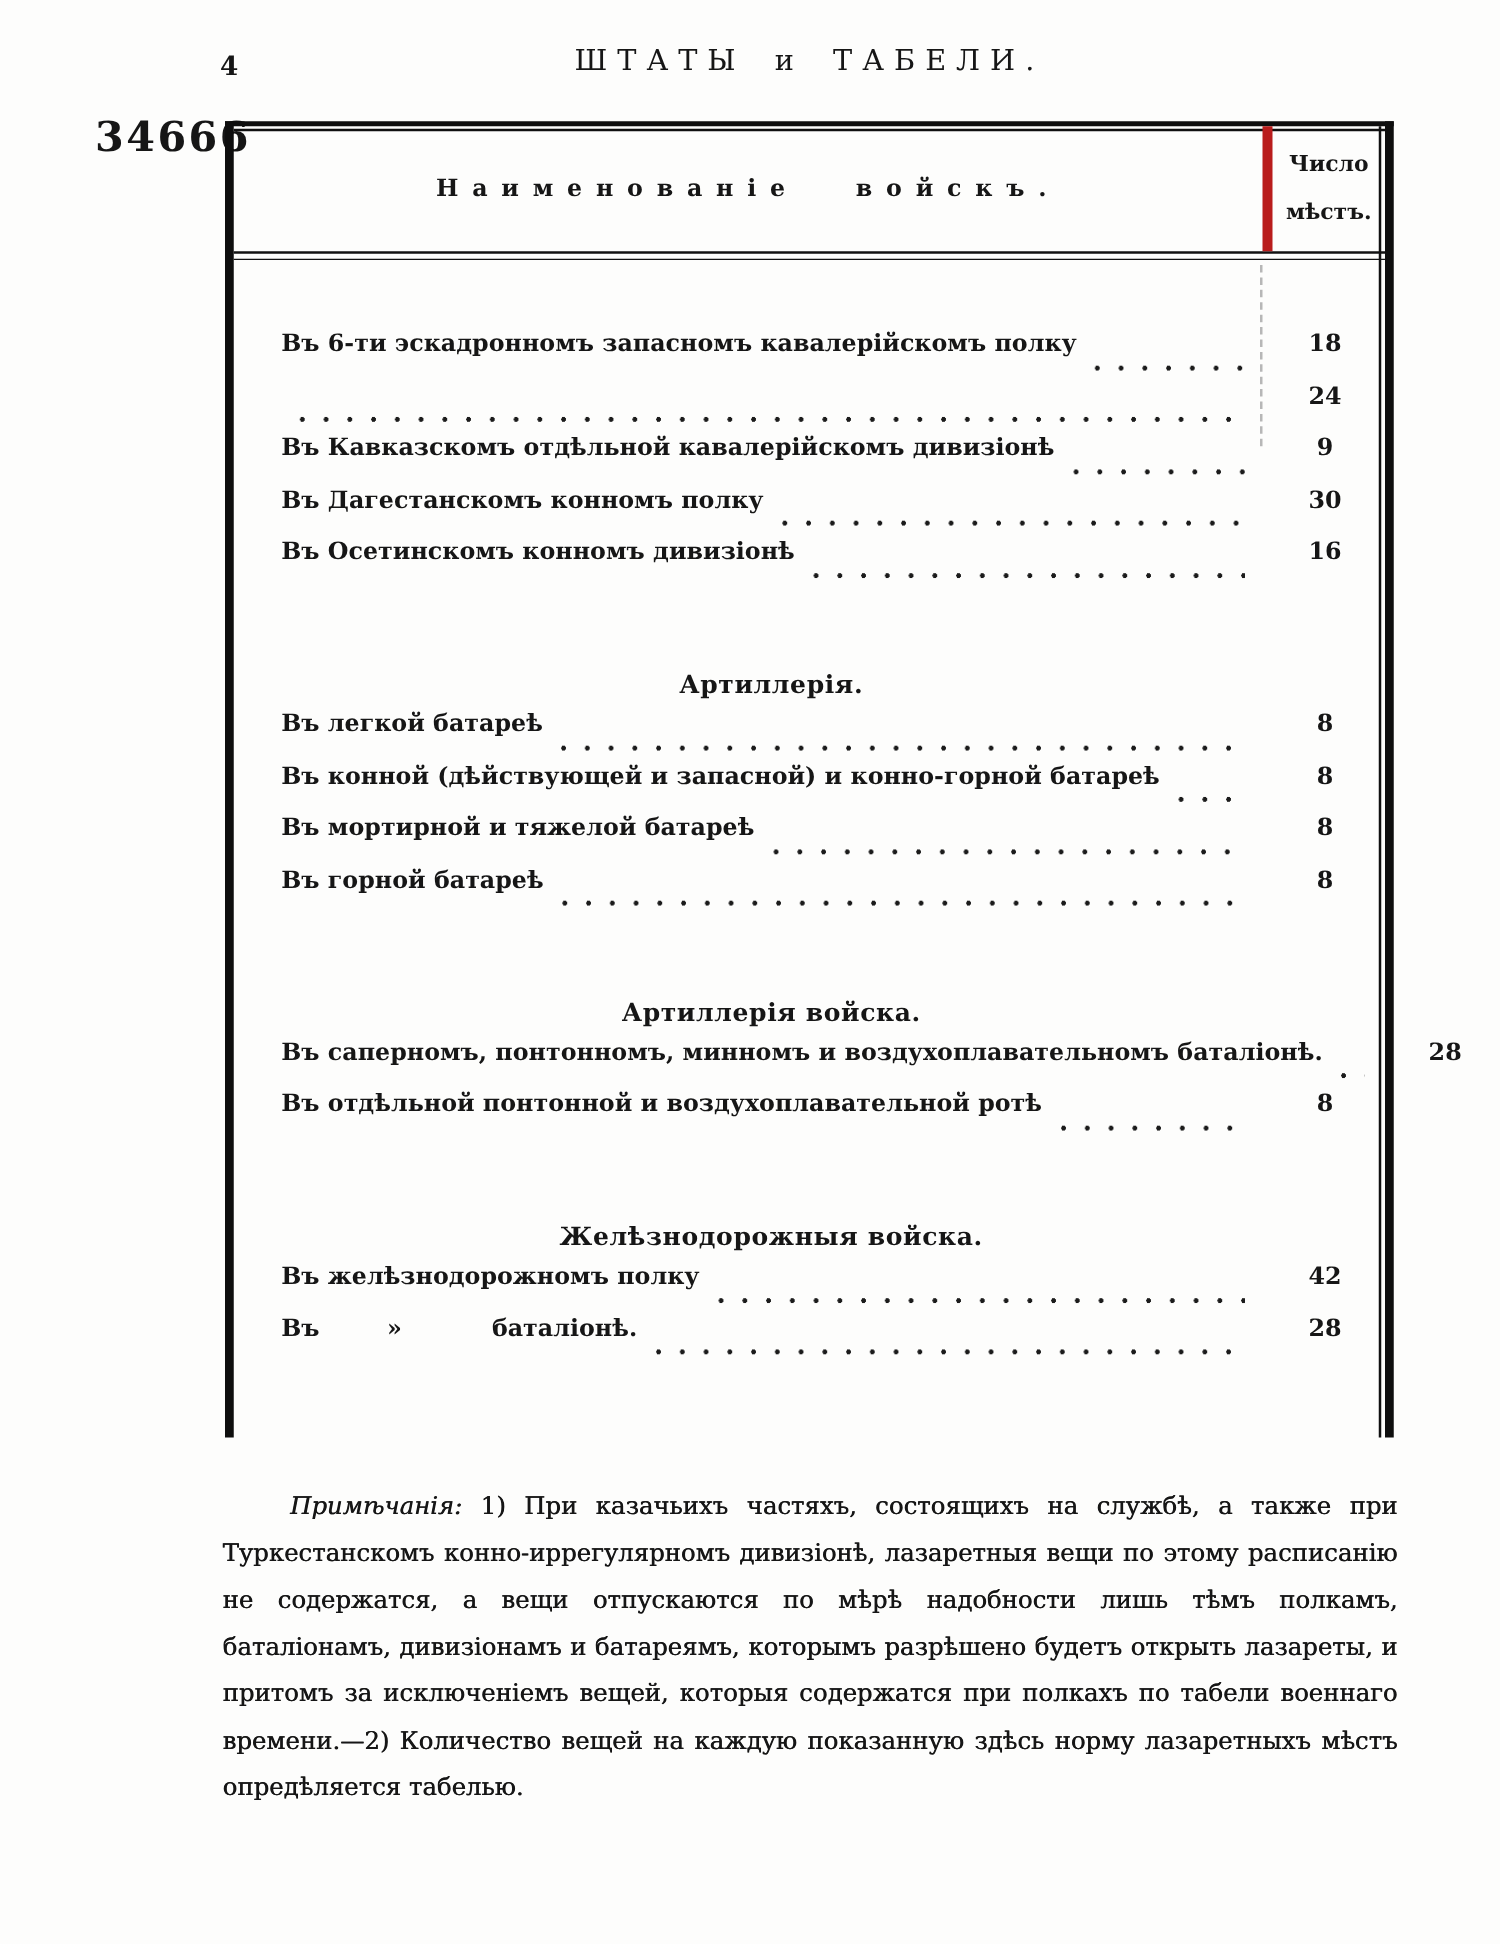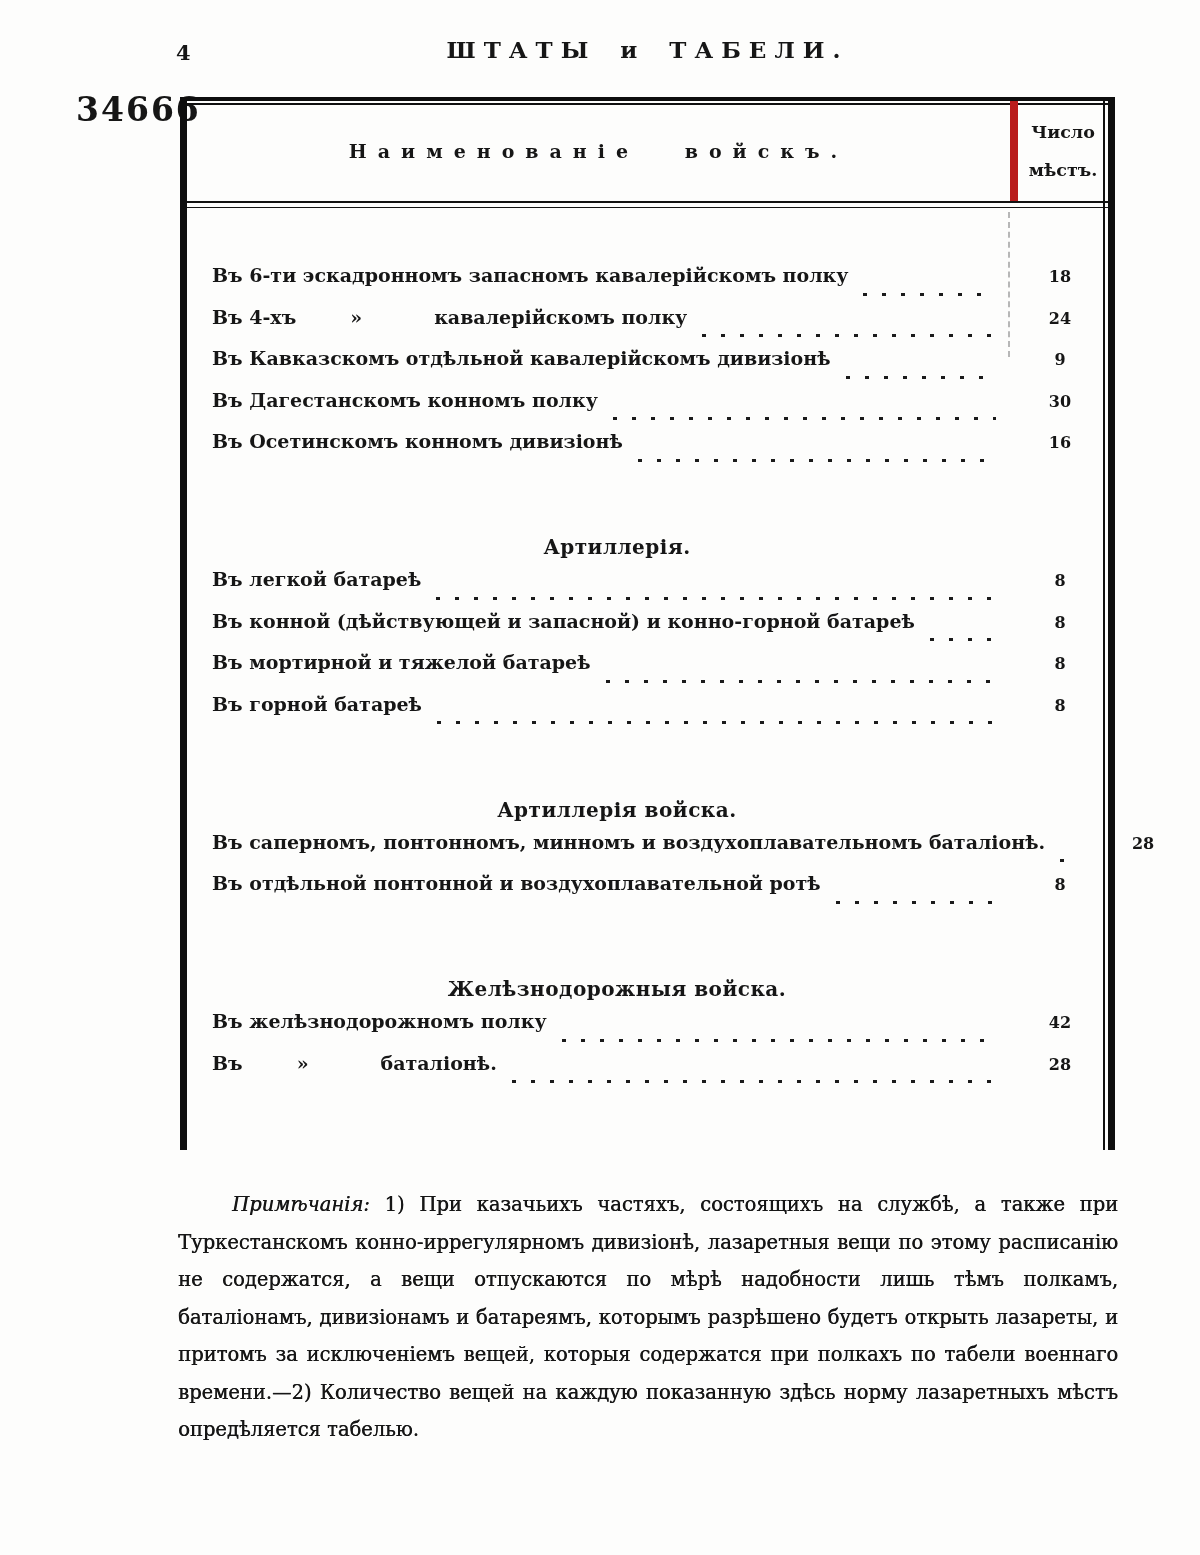--- a/index.html
+++ b/index.html
@@ -8,21 +8,21 @@
     background:#fdfdfc;color:#161616;
     font-family:"DejaVu Serif",serif;
     overflow:hidden;
   }
   .page-number{
     position:absolute;left:176px;top:40px;
     font-size:21px;font-weight:bold;
   }
   .running-title{
     position:absolute;left:180px;top:36px;width:935px;
-    text-align:center;font-size:23px;font-weight:bold;
+    text-align:center;font-size:23px;font-weight:normal;
     letter-spacing:8px;word-spacing:8px;white-space:nowrap;
   }
   .margin-number{
     position:absolute;left:76px;top:90px;
     font-size:33px;font-weight:bold;letter-spacing:2px;text-align:right;
   }
   
   .troops-table{
     position:absolute;left:180px;top:97px;width:935px;height:1053px;
     box-sizing:border-box;
@@ -54,35 +54,35 @@
     height:4px;border-top:2px solid #121212;border-bottom:1.5px solid #121212;
   }
   .col-divider-body{
     position:absolute;left:821px;top:111px;height:145px;width:0;
     border-left:2px dashed #8a8a8a;opacity:.6;
   }
   
   .tbody{padding-top:56px;font-weight:bold;}
   .row{
     display:flex;align-items:baseline;height:41.5px;
-    padding-left:25px;box-sizing:border-box;font-size:19px;white-space:nowrap;justify-content:space-between;
+    padding-left:38px;box-sizing:border-box;font-size:19px;white-space:nowrap;justify-content:space-between;
   }
   .row-label{flex:0 0 auto;}
   .ditto{display:inline-block;}
   .ditto-gap1{display:inline-block;width:54px;}
   .ditto-gap2{display:inline-block;width:72px;}
   .leader{
     flex:1 1 auto;align-self:flex-end;height:7px;
     margin:0 16px 8px 14px;
     background-image:radial-gradient(circle 2px at 3px 3.5px,#1b1b1b 97%,rgba(0,0,0,0) 100%);
     background-size:19px 7px;background-repeat:repeat-x;
     min-width:20px;
   }
   .row-value{
-    flex:0 0 96px;text-align:center;font-size:16px;
+    flex:0 0 96px;text-align:center;font-size:19px;
   }
   .section-heading{
     height:41.5px;margin-top:55px;
     display:flex;align-items:center;justify-content:center;
     width:860px;font-size:20px;font-weight:bold;letter-spacing:.5px;
   }
   
   .footnote{
     position:absolute;left:178px;top:1186px;width:940px;margin:0;
     font-size:19.5px;line-height:37.5px;text-align:justify;
@@ -110,21 +110,20 @@
   </div>
   <div class="head-sep"></div>
   <div class="col-divider-body"></div>
   <div class="tbody" id="table-body">
       <div class="row">
         <span class="row-label">Въ 6-ти эскадронномъ запасномъ кавалерійскомъ полку</span>
         <span class="leader"></span>
         <span class="row-value">18</span>
       </div>
       <div class="row">
-        <span class="row-label"><span>Въ 4-хъ</span><span class="ditto-gap1"></span><span class="ditto">»</span><span class="ditto-gap2"></span><span>кавалерійскомъ полку</span></span>
         <span class="leader"></span>
         <span class="row-value">24</span>
       </div>
       <div class="row">
         <span class="row-label">Въ Кавказскомъ отдѣльной кавалерійскомъ дивизіонѣ</span>
         <span class="leader"></span>
         <span class="row-value">9</span>
       </div>
       <div class="row">
         <span class="row-label">Въ Дагестанскомъ конномъ полку</span>

